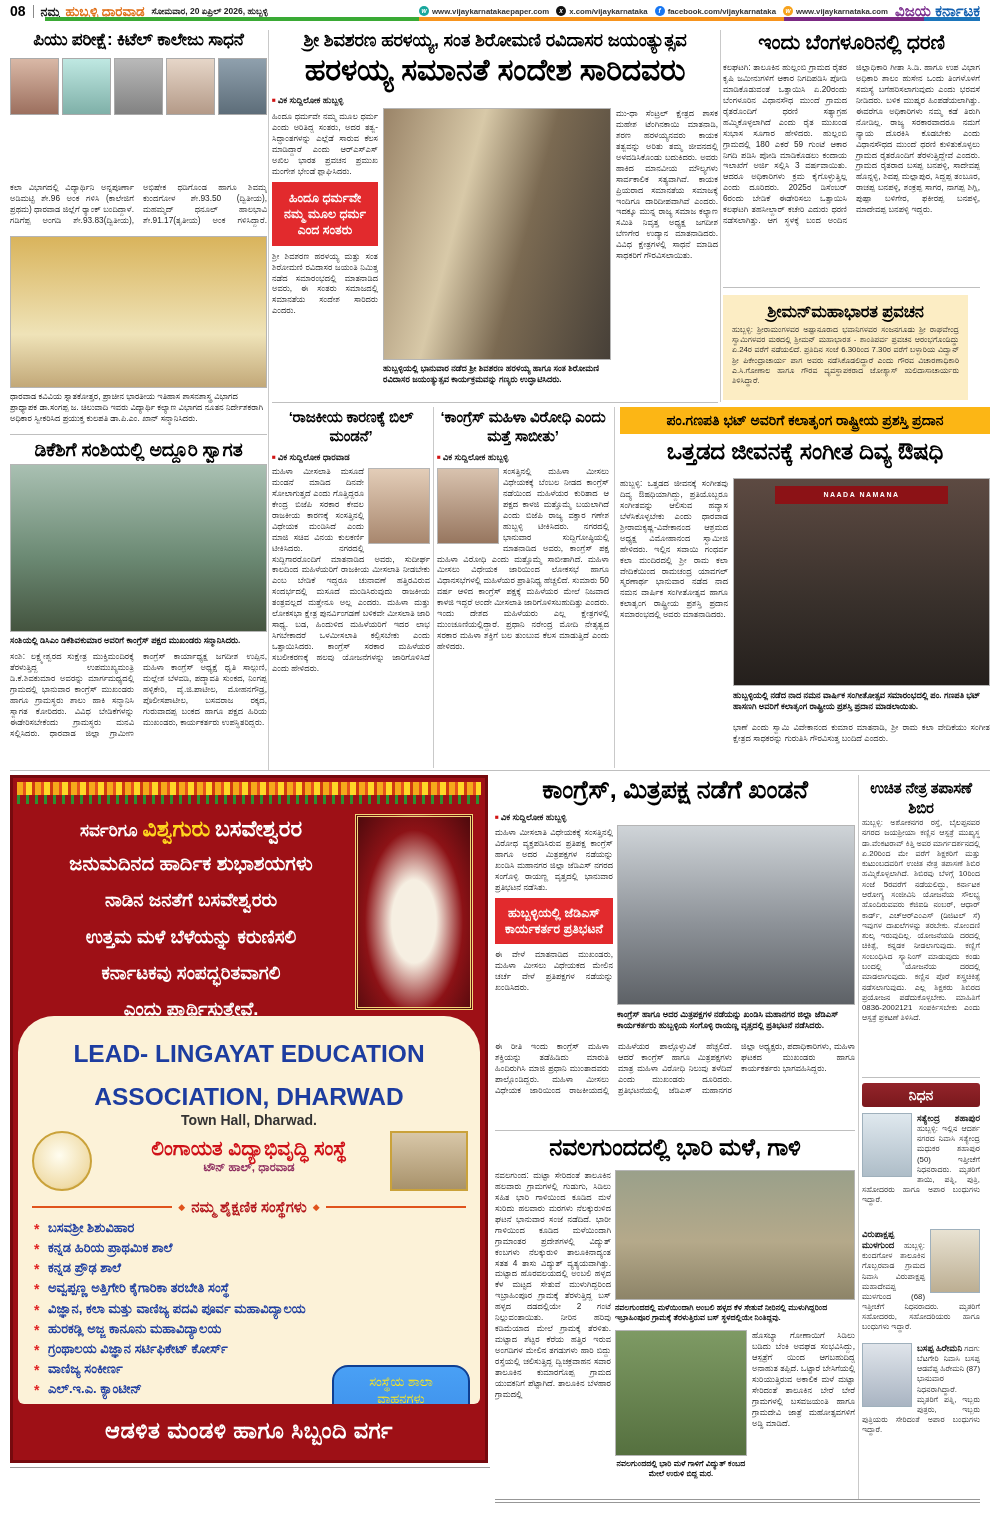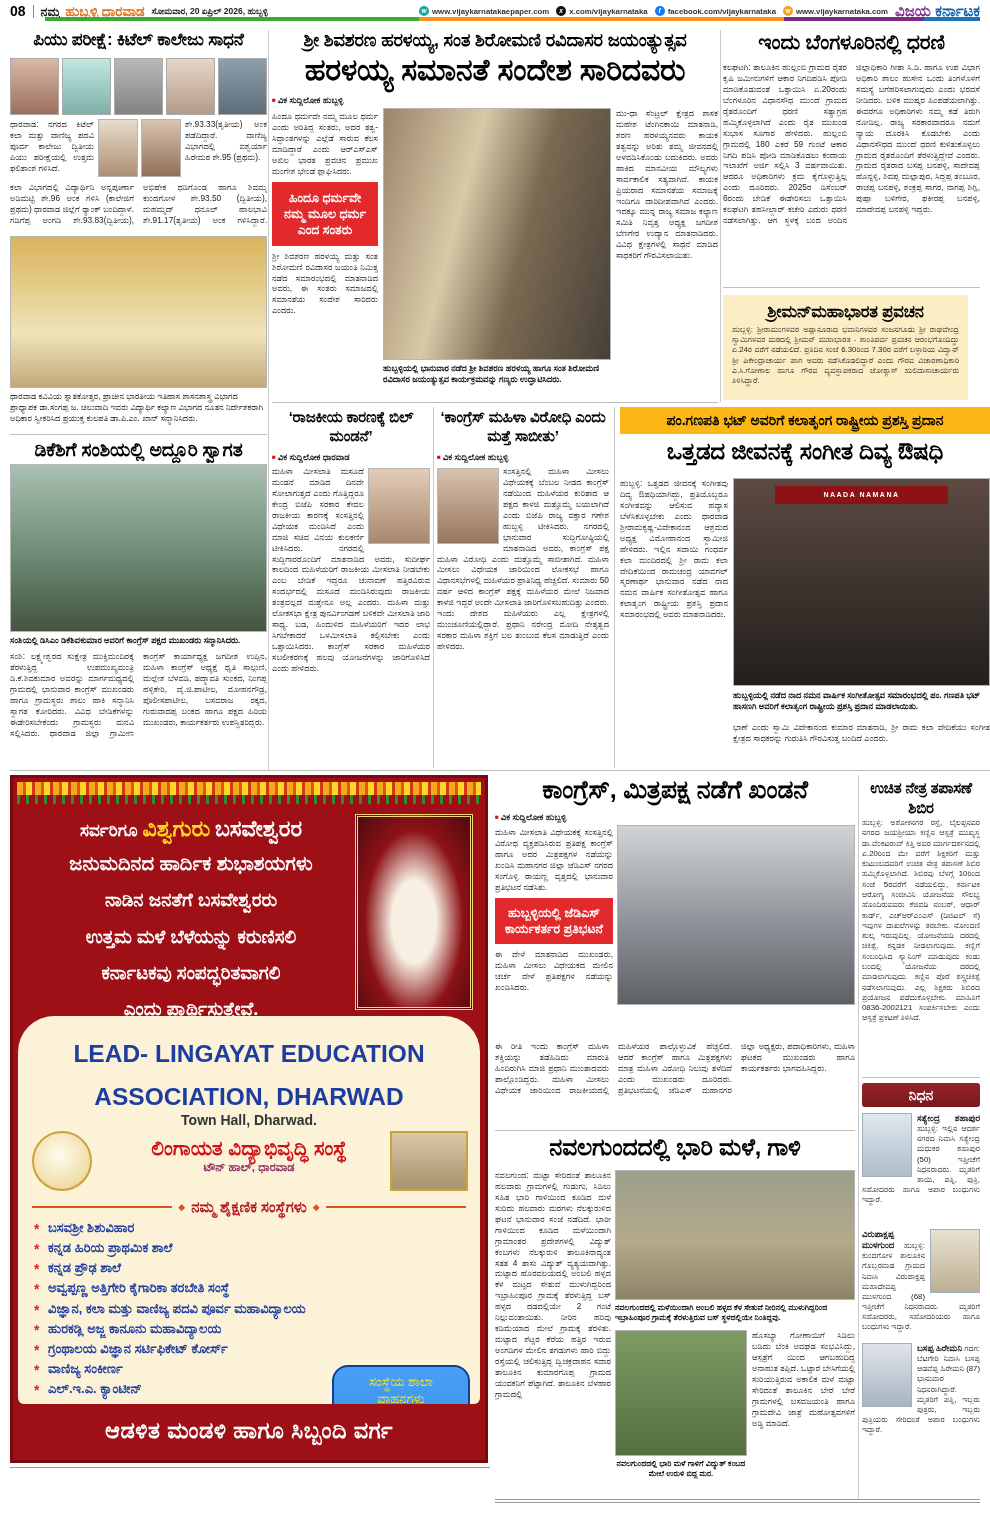--- a/index.html
+++ b/index.html
@@ -138,26 +138,20 @@
   <div class="abs hl" style="left:10px;top:31px;width:257px;font-size:17px;">ಪಿಯು ಪರೀಕ್ಷೆ: ಕಿಟೆಲ್ ಕಾಲೇಜು ಸಾಧನೆ</div>
 
   <div class="hsrow" style="left:10px;top:58px;width:257px;height:57px;">
     <i style="background:linear-gradient(#d9b8a6,#9c6f5e)"></i>
     <i style="background:linear-gradient(#bfe8e2,#7fb0a8)"></i>
     <i style="background:linear-gradient(#b9b9b9,#828282)"></i>
     <i style="background:linear-gradient(#e6d6c8,#b49a88)"></i>
     <i style="background:linear-gradient(#8fa0ad,#5d6d79)"></i>
   </div>
 
-  <div class="abs" style="left:10px;top:119px;width:257px;height:60px;">
-    <div class="bd abs" style="left:0;top:0;width:84px;height:60px;">ಧಾರವಾಡ: ನಗರದ ಕಿಟೆಲ್ ಕಲಾ ಮತ್ತು ವಾಣಿಜ್ಯ ಪದವಿ ಪೂರ್ವ ಕಾಲೇಜು ದ್ವಿತೀಯ ಪಿಯು ಪರೀಕ್ಷೆಯಲ್ಲಿ ಉತ್ತಮ ಫಲಿತಾಂಶ ಗಳಿಸಿದೆ.</div>
-    <div class="ph" style="left:88px;top:0;width:40px;height:58px;background:linear-gradient(#e8dccb,#ad8e74)"></div>
-    <div class="ph" style="left:131px;top:0;width:40px;height:58px;background:linear-gradient(#d8c4b0,#926f58)"></div>
-    <div class="bd abs" style="left:175px;top:0;width:82px;height:60px;">ಶೇ.93.33(ತೃತೀಯ) ಅಂಕ ಪಡೆದಿದ್ದಾರೆ. ವಾಣಿಜ್ಯ ವಿಭಾಗದಲ್ಲಿ ಐಶ್ವರ್ಯಾ ಹಿರೇಮಠ ಶೇ.95 (ಪ್ರಥಮ).</div>
-  </div>
   <div class="bd cols2 abs" style="left:10px;top:182px;width:257px;height:48px;">ಕಲಾ ವಿಭಾಗದಲ್ಲಿ ವಿದ್ಯಾರ್ಥಿನಿ ಅನ್ನಪೂರ್ಣಾ ಅಡಿಮಟ್ಟಿ ಶೇ.96 ಅಂಕ ಗಳಿಸಿ (ಕಾಲೇಜಿಗೆ ಪ್ರಥಮ) ಧಾರವಾಡ ಜಿಲ್ಲೆಗೆ ರ‍್ಯಾಂಕ್ ಬಂದಿದ್ದಾಳೆ. ಗಡಿಗೆಪ್ಪ ಅಂಗಡಿ ಶೇ.93.83(ದ್ವಿತೀಯ), ಅಭಿಷೇಕ ಧಡಿಗೊಂಡ ಹಾಗೂ ಶಿವಮ್ಮ ಕುಂದಗೋಳ ಶೇ.93.50 (ದ್ವಿತೀಯ), ಮಹಮ್ಮದ್ ಧನೂಲ್ ಹಾಲಭಾವಿ ಶೇ.91.17(ತೃತೀಯ) ಅಂಕ ಗಳಿಸಿದ್ದಾರೆ. ವಿದ್ಯಾರ್ಥಿಗಳ ಸಾಧನೆಗೆ ಕಾಲೇಜು ಆಡಳಿತ ಮಂಡಳ ಮೆಚ್ಚುಗೆ ವ್ಯಕ್ತಪಡಿಸಿದೆ.</div>
 
   <div class="ph" style="left:10px;top:236px;width:257px;height:152px;background:linear-gradient(#d9b45c,#efe3b8 65%,#c2a878)"></div>
   <div class="cap capn abs" style="left:10px;top:391px;width:257px;height:40px;">ಧಾರವಾಡ ಕವಿವಿಯ ಸ್ನಾತಕೋತ್ತರ, ಪ್ರಾಚೀನ ಭಾರತೀಯ ಇತಿಹಾಸ ಶಾಸನಶಾಸ್ತ್ರ ವಿಭಾಗದ ಪ್ರಾಧ್ಯಾಪಕ ಡಾ.ಸಂಗಪ್ಪ ಜ. ಚಿಲುವಾದಿ ಇವರು ವಿದ್ಯಾರ್ಥಿ ಕಲ್ಯಾಣ ವಿಭಾಗದ ನೂತನ ನಿರ್ದೇಶಕರಾಗಿ ಅಧಿಕಾರ ಸ್ವೀಕರಿಸಿದ ಪ್ರಯುಕ್ತ ಕುಲಪತಿ ಡಾ.ಪಿ.ಎಂ. ಖಾನ್ ಸನ್ಮಾನಿಸಿದರು.</div>
 
   <div class="hrl" style="left:10px;top:434px;width:257px;"></div>
 
   <div class="abs hl" style="left:10px;top:440px;width:257px;font-size:19px;">ಡಿಕೆಶಿಗೆ ಸಂಶಿಯಲ್ಲಿ ಅದ್ದೂರಿ ಸ್ವಾಗತ</div>
   <div class="ph" style="left:10px;top:464px;width:257px;height:168px;background:linear-gradient(#a9c0b2,#6c8a74 55%,#44543f)"></div>
   <div class="cap abs" style="left:10px;top:635px;width:257px;height:13px;">ಸಂಶಿಯಲ್ಲಿ ಡಿಸಿಎಂ ಡಿಕೆಶಿವಕುಮಾರ ಅವರಿಗೆ ಕಾಂಗ್ರೆಸ್ ಪಕ್ಷದ ಮುಖಂಡರು ಸನ್ಮಾನಿಸಿದರು.</div>
@@ -279,20 +273,21 @@
   <div class="hrl" style="left:10px;top:1467px;width:480px;background:#9a9a9a;"></div>
 
   <div class="abs hl" style="left:495px;top:776px;width:360px;font-size:25px;">ಕಾಂಗ್ರೆಸ್, ಮಿತ್ರಪಕ್ಷ ನಡೆಗೆ ಖಂಡನೆ</div>
   <div class="by abs" style="left:495px;top:812px;width:200px;">ವಿಕ ಸುದ್ದಿಲೋಕ ಹುಬ್ಬಳ್ಳಿ</div>
   <div class="abs" style="left:495px;top:827px;width:118px;height:180px;overflow:hidden;">
     <div class="bd">ಮಹಿಳಾ ಮೀಸಲಾತಿ ವಿಧೇಯಕಕ್ಕೆ ಸಂಸತ್ತಿನಲ್ಲಿ ವಿರೋಧ ವ್ಯಕ್ತಪಡಿಸಿರುವ ಪ್ರತಿಪಕ್ಷ ಕಾಂಗ್ರೆಸ್ ಹಾಗೂ ಅದರ ಮಿತ್ರಪಕ್ಷಗಳ ನಡೆಯನ್ನು ಖಂಡಿಸಿ ಮಹಾನಗರ ಜಿಲ್ಲಾ ಜೆಡಿಎಸ್ ನಗರದ ಸಂಗೊಳ್ಳಿ ರಾಯಣ್ಣ ವೃತ್ತದಲ್ಲಿ ಭಾನುವಾರ ಪ್ರತಿಭಟನೆ ನಡೆಸಿತು.</div>
     <div class="redbox">ಹುಬ್ಬಳ್ಳಿಯಲ್ಲಿ ಜೆಡಿಎಸ್ ಕಾರ್ಯಕರ್ತರ ಪ್ರತಿಭಟನೆ</div>
     <div class="bd">ಈ ವೇಳೆ ಮಾತನಾಡಿದ ಮುಖಂಡರು, ಮಹಿಳಾ ಮೀಸಲು ವಿಧೇಯಕದ ಮೇಲಿನ ಚರ್ಚೆ ವೇಳೆ ಪ್ರತಿಪಕ್ಷಗಳ ನಡೆಯನ್ನು ಖಂಡಿಸಿದರು.</div>
   </div>
   <div class="ph" style="left:617px;top:825px;width:238px;height:180px;background:linear-gradient(#cfd4d8,#8d9298 55%,#5d6166)"></div>
+  <div class="cap abs" style="left:617px;top:1009px;width:238px;height:27px;">ಕಾಂಗ್ರೆಸ್ ಹಾಗೂ ಅದರ ಮಿತ್ರಪಕ್ಷಗಳ ನಡೆಯನ್ನು ಖಂಡಿಸಿ ಮಹಾನಗರ ಜಿಲ್ಲಾ ಜೆಡಿಎಸ್ ಕಾರ್ಯಕರ್ತರು ಹುಬ್ಬಳ್ಳಿಯ ಸಂಗೊಳ್ಳಿ ರಾಯಣ್ಣ ವೃತ್ತದಲ್ಲಿ ಪ್ರತಿಭಟನೆ ನಡೆಸಿದರು.</div>
   <div class="bd cols3 abs" style="left:495px;top:1041px;width:360px;height:84px;">ಈ ರೀತಿ ಇಂದು ಕಾಂಗ್ರೆಸ್ ಮಹಿಳಾ ಶಕ್ತಿಯನ್ನು ತಡೆಹಿಡಿದು ಮಾರುತಿ ಹಿಂದಿರುಗಿಸಿ ಮಾಜಿ ಪ್ರಧಾನಿ ಮುಂತಾದವರು ಪಾಲ್ಗೊಂಡಿದ್ದರು. ಮಹಿಳಾ ಮೀಸಲು ವಿಧೇಯಕ ಜಾರಿಯಿಂದ ರಾಜಕೀಯದಲ್ಲಿ ಮಹಿಳೆಯರ ಪಾಲ್ಗೊಳ್ಳುವಿಕೆ ಹೆಚ್ಚಲಿದೆ. ಆದರೆ ಕಾಂಗ್ರೆಸ್ ಹಾಗೂ ಮಿತ್ರಪಕ್ಷಗಳು ಮಾತ್ರ ಮಹಿಳಾ ವಿರೋಧಿ ನಿಲುವು ತಳೆದಿವೆ ಎಂದು ಮುಖಂಡರು ದೂರಿದರು. ಪ್ರತಿಭಟನೆಯಲ್ಲಿ ಜೆಡಿಎಸ್ ಮಹಾನಗರ ಜಿಲ್ಲಾ ಅಧ್ಯಕ್ಷರು, ಪದಾಧಿಕಾರಿಗಳು, ಮಹಿಳಾ ಘಟಕದ ಮುಖಂಡರು ಹಾಗೂ ಕಾರ್ಯಕರ್ತರು ಭಾಗವಹಿಸಿದ್ದರು.</div>
   <div class="hrl" style="left:495px;top:1130px;width:360px;"></div>
 
   <div class="abs hl" style="left:495px;top:1135px;width:360px;font-size:23.5px;">ನವಲಗುಂದದಲ್ಲಿ ಭಾರಿ ಮಳೆ, ಗಾಳಿ</div>
   <div class="bd abs" style="left:495px;top:1170px;width:116px;height:332px;">ನವಲಗುಂದ: ಮಟ್ಟಾ ಸೇರಿದಂತೆ ತಾಲೂಕಿನ ಹಲವಾರು ಗ್ರಾಮಗಳಲ್ಲಿ ಗುಡುಗು, ಸಿಡಿಲು ಸಹಿತ ಭಾರಿ ಗಾಳಿಯಿಂದ ಕೂಡಿದ ಮಳೆ ಸುರಿದು ಹಲವಾರು ಮರಗಳು ನೆಲಕ್ಕುರುಳಿದ ಘಟನೆ ಭಾನುವಾರ ಸಂಜೆ ನಡೆದಿದೆ. ಭಾರೀ ಗಾಳಿಯಿಂದ ಕೂಡಿದ ಮಳೆಯಿಂದಾಗಿ ಗ್ರಾಮಾಂತರ ಪ್ರದೇಶಗಳಲ್ಲಿ ವಿದ್ಯುತ್ ಕಂಬಗಳು ನೆಲಕ್ಕುರುಳಿ ತಾಲೂಕಿನಾದ್ಯಂತ ಸತತ 4 ತಾಸು ವಿದ್ಯುತ್ ವ್ಯತ್ಯಯವಾಗಿತ್ತು. ಮಟ್ಟಾದ ಹೊರವಲಯದಲ್ಲಿ ಅಂಬಲಿ ಹಳ್ಳದ ಕೆಳ ಮಟ್ಟದ ಸೇತುವೆ ಮುಳುಗಿದ್ದರಿಂದ ಇಬ್ರಾಹಿಂಪೂರ ಗ್ರಾಮಕ್ಕೆ ತೆರಳುತ್ತಿದ್ದ ಬಸ್ ಹಳ್ಳದ ದಡದಲ್ಲಿಯೇ 2 ಗಂಟೆ ನಿಲ್ಲುವಂತಾಯಿತು. ನೀರಿನ ಹರಿವು ಕಡಿಮೆಯಾದ ಮೇಲೆ ಗ್ರಾಮಕ್ಕೆ ತೆರಳಿತು. ಮಟ್ಟಾದ ಶೆಟ್ಟರ ಕೆರೆಯ ಹತ್ತಿರ ಇರುವ ಅಂಗಡಿಗಳ ಮೇಲಿನ ತಗಡುಗಳು ಹಾರಿ ಬಿದ್ದು ರಸ್ತೆಯಲ್ಲಿ ಚಲಿಸುತ್ತಿದ್ದ ದ್ವಿಚಕ್ರವಾಹನ ಸವಾರ ತಾಲೂಕಿನ ಕುಮಾರಗೊಪ್ಪ ಗ್ರಾಮದ ಯುವಕನಿಗೆ ಪೆಟ್ಟಾಗಿದೆ. ತಾಲೂಕಿನ ಬೆಳಹಾರ ಗ್ರಾಮದಲ್ಲಿ</div>
   <div class="ph" style="left:615px;top:1170px;width:240px;height:130px;background:linear-gradient(#9aa08a,#b5a98a 55%,#8d8468)"></div>
   <div class="cap abs" style="left:615px;top:1303px;width:240px;height:23px;font-size:7.8px;">ನವಲಗುಂದದಲ್ಲಿ ಮಳೆಯಿಂದಾಗಿ ಅಂಬಲಿ ಹಳ್ಳದ ಕೆಳ ಸೇತುವೆ ನೀರಿನಲ್ಲಿ ಮುಳುಗಿದ್ದರಿಂದ ಇಬ್ರಾಹಿಂಪೂರ ಗ್ರಾಮಕ್ಕೆ ತೆರಳುತ್ತಿರುವ ಬಸ್ ಸ್ಥಳದಲ್ಲಿಯೇ ನಿಂತಿದ್ದವು.</div>
   <div class="ph" style="left:615px;top:1330px;width:132px;height:126px;background:linear-gradient(#7e9a64,#55703f)"></div>
   <div class="cap abs" style="left:615px;top:1459px;width:132px;height:24px;font-size:7.8px;text-align:center;">ನವಲಗುಂದದಲ್ಲಿ ಭಾರಿ ಮಳೆ ಗಾಳಿಗೆ ವಿದ್ಯುತ್ ಕಂಬದ ಮೇಲೆ ಉರುಳಿ ಬಿದ್ದ ಮರ.</div>
   <div class="bd abs" style="left:752px;top:1330px;width:103px;height:172px;">ಹೊಸಬ್ಯಾ ಗೋಣಾಯಿಗೆ ಸಿಡಿಲು ಬಡಿದು ಬೆಂಕಿ ಅವಘಡ ಸಂಭವಿಸಿದ್ದು, ಆಸ್ಪತ್ರೆಗೆ ಯಿಂದ ಆಗಬಹುದಿದ್ದ ಅನಾಹುತ ತಪ್ಪಿದೆ. ಒಟ್ಟಾರೆ ಬೇಸಿಗೆಯಲ್ಲಿ ಸುರಿಯುತ್ತಿರುವ ಅಕಾಲಿಕ ಮಳೆ ಮಟ್ಟಾ ಸೇರಿದಂತೆ ತಾಲೂಕಿನ ಬೇರೆ ಬೇರೆ ಗ್ರಾಮಗಳಲ್ಲಿ ಬಸವಜಯಂತಿ ಹಾಗೂ ಗ್ರಾಮದೇವಿ ಜಾತ್ರೆ ಮಹೋತ್ಸವಗಳಿಗೆ ಅಡ್ಡಿ ಮಾಡಿದೆ.</div>

